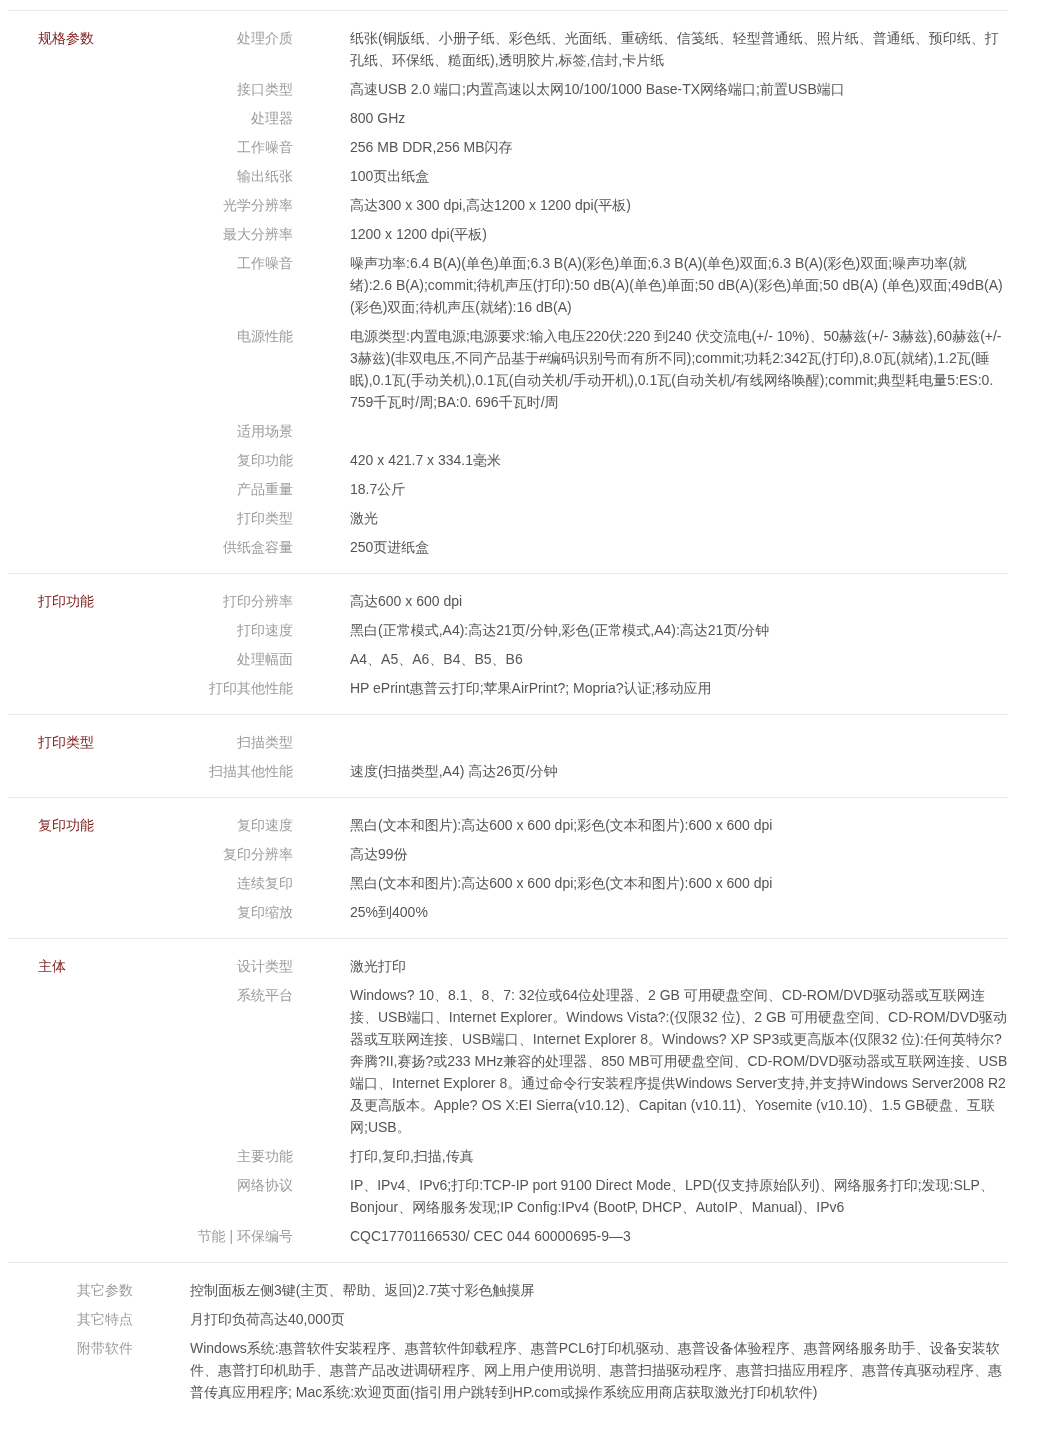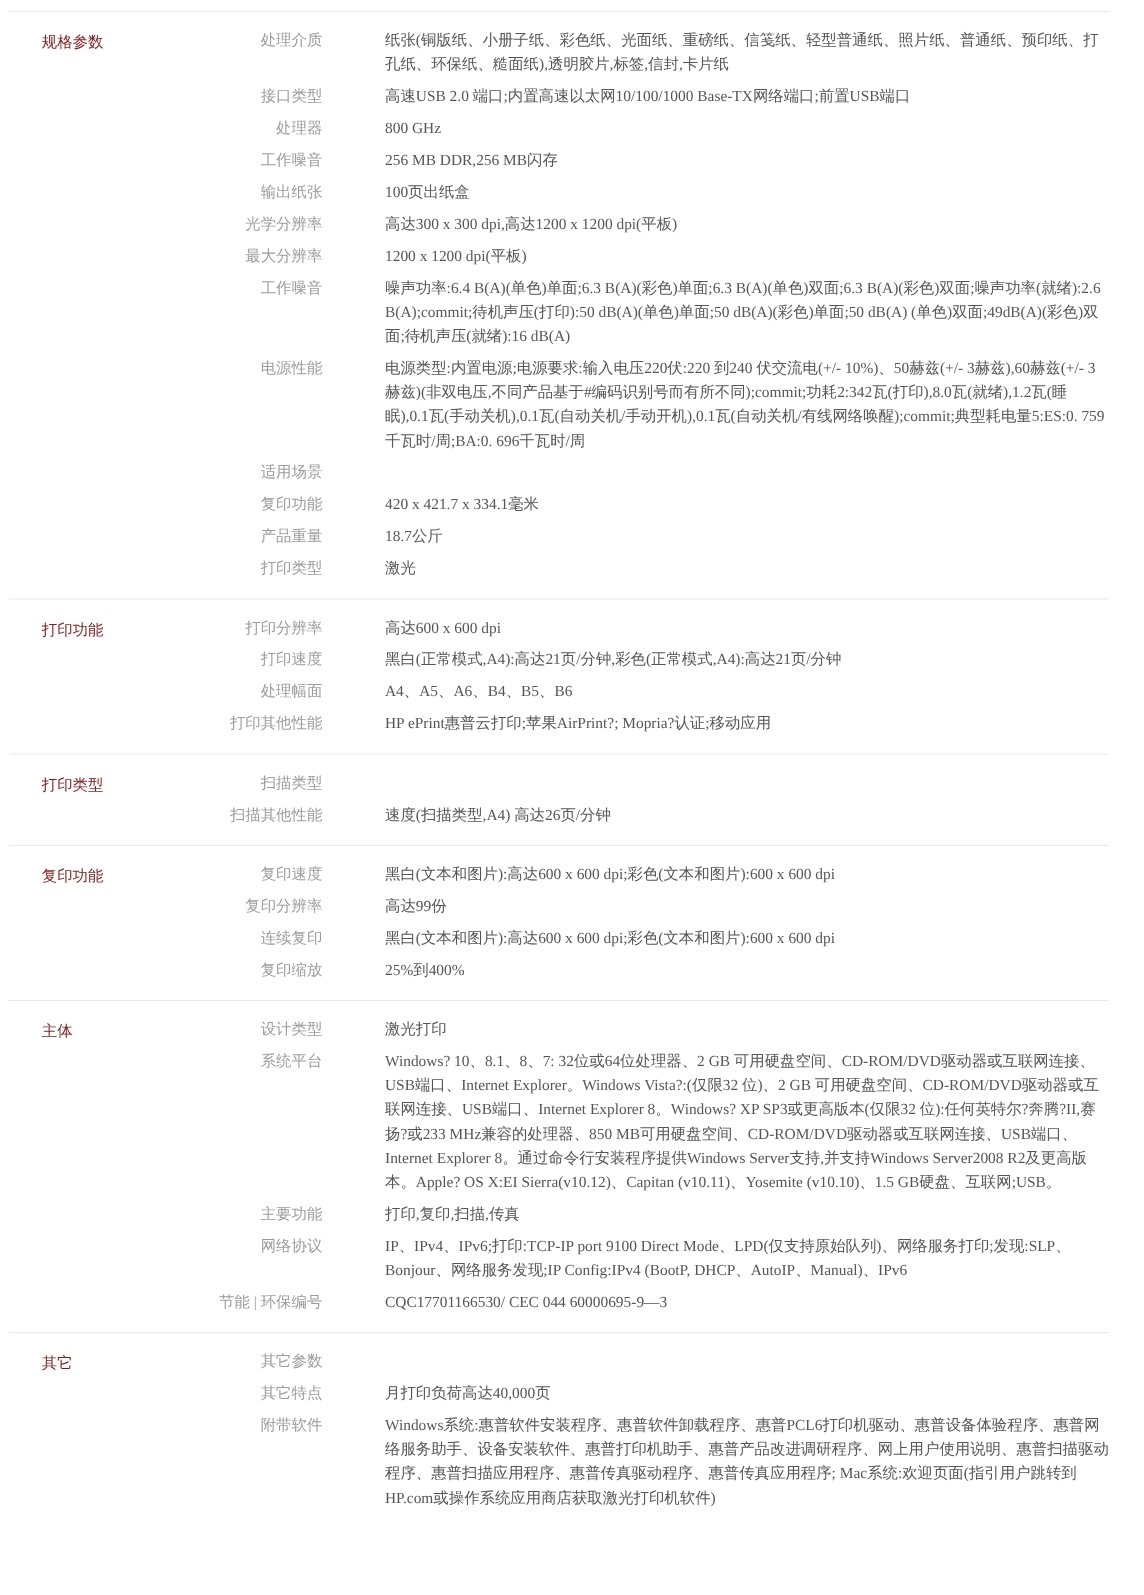--- a/index.html
+++ b/index.html
@@ -22,21 +22,20 @@
     width: 160px;
     flex-shrink: 0;
     padding-left: 30px;
     color: #7f1d1d;
     line-height: 22px;
   }
   .rows { flex: 1; min-width: 0; }
   .row {
     display: flex;
     margin-bottom: 7px;
-    font-family: Liberation Serif, serif;
   }
   .label {
     width: 125px;
     flex-shrink: 0;
     text-align: right;
     color: #9c9c9c;
     line-height: 22px;
     white-space: nowrap;
   }
   .value {
@@ -114,20 +113,24 @@
   <div class="row">
     <div class="label">产品重量</div>
     <div class="value">18.7公斤</div>
   </div>
 
   <div class="row">
     <div class="label">打印类型</div>
     <div class="value">激光</div>
   </div>
 
+  <div class="row">
+    <div class="label">供纸盒容量</div>
+    <div class="value">250页进纸盒</div>
+  </div>
 </div>
   </div>
 
   <div class="section">
     <div class="cat">打印功能</div>
     <div class="rows">
   <div class="row">
     <div class="label">打印分辨率</div>
     <div class="value">高达600 x 600 dpi</div>
   </div>
@@ -213,24 +216,24 @@
   </div>
 
   <div class="row">
     <div class="label">节能 | 环保编号</div>
     <div class="value">CQC17701166530/ CEC 044 60000695-9—3</div>
   </div>
 </div>
   </div>
 
   <div class="section">
-    <div class="cat">其它</div>
     <div class="rows">
   <div class="row">
     <div class="label">其它参数</div>
+    <div class="value">控制面板左侧3键(主页、帮助、返回)2.7英寸彩色触摸屏</div>
   </div>
 
   <div class="row">
     <div class="label">其它特点</div>
     <div class="value">月打印负荷高达40,000页</div>
   </div>
 
   <div class="row">
     <div class="label">附带软件</div>
     <div class="value">Windows系统:惠普软件安装程序、惠普软件卸载程序、惠普PCL6打印机驱动、惠普设备体验程序、惠普网络服务助手、设备安装软件、惠普打印机助手、惠普产品改进调研程序、网上用户使用说明、惠普扫描驱动程序、惠普扫描应用程序、惠普传真驱动程序、惠普传真应用程序; Mac系统:欢迎页面(指引用户跳转到HP.com或操作系统应用商店获取激光打印机软件)</div>

